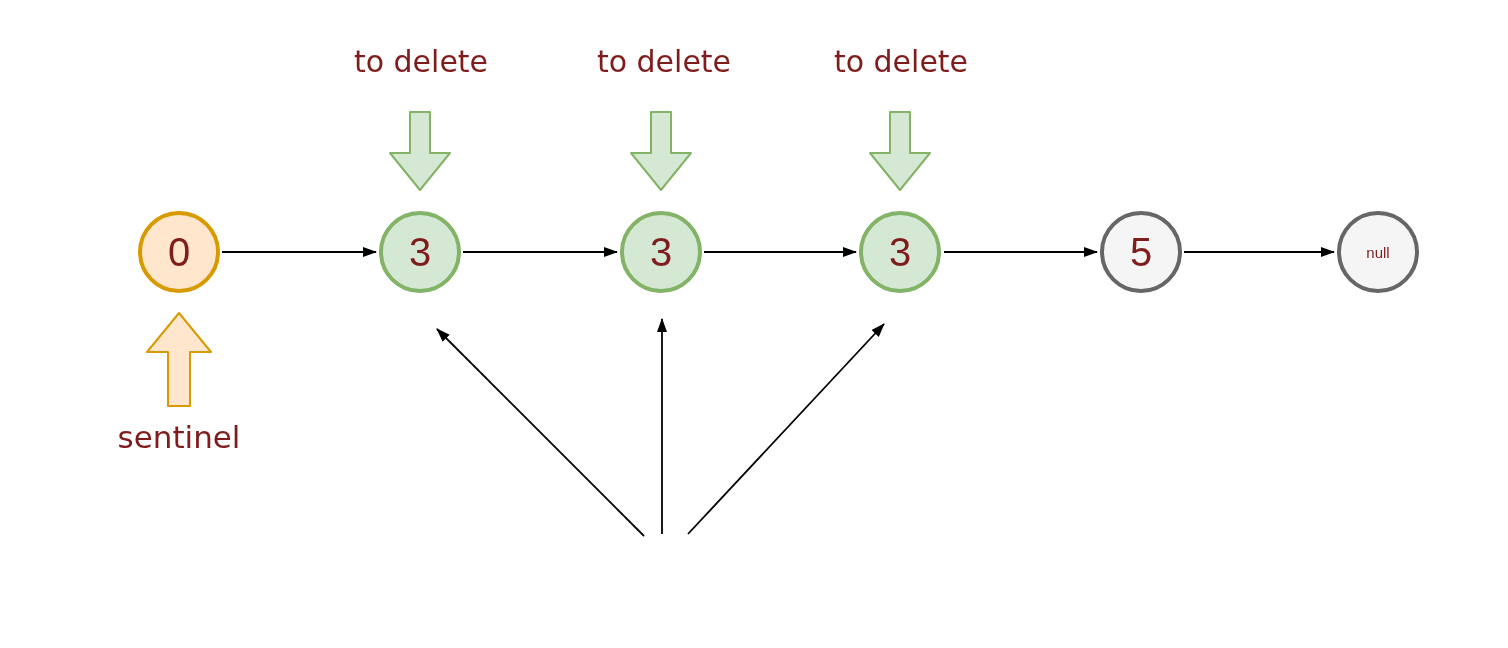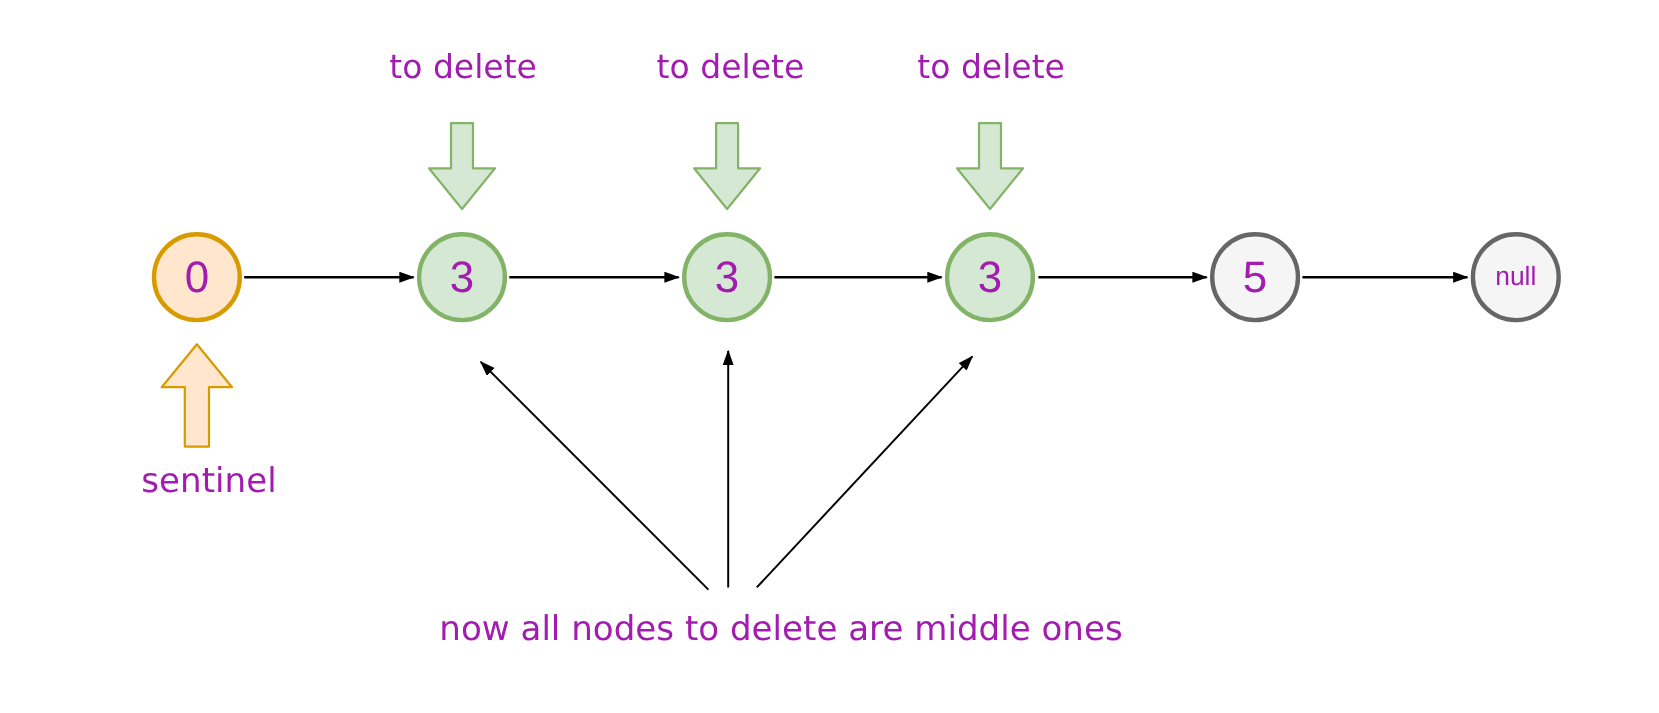--- a/index.html
+++ b/index.html
@@ -7,21 +7,21 @@
     padding: 0;
     background: #ffffff;
   }
   .canvas {
     position: relative;
     width: 1508px;
     height: 648px;
     background: #ffffff;
     overflow: hidden;
     font-family: "DejaVu Sans", "Liberation Sans", sans-serif;
-    color: #a21caf;
+    color: #7f1d1d;
     border-radius: 32px;
   }
   .shapes {
     position: absolute;
     left: 0;
     top: 0;
     width: 1508px;
     height: 648px;
   }
   .node {
@@ -35,38 +35,37 @@
     display: flex;
     align-items: center;
     justify-content: center;
     font-family: "Liberation Sans", sans-serif;
     font-size: 40px;
     line-height: 1;
   }
   .node.sentinel { background: #FFE6CC; border-color: #D79B00; }
   .node.delete   { background: #D5E8D4; border-color: #82B366; }
   .node.plain    { background: #F5F5F5; border-color: #666666; }
-  .node.terminal span { font-size: 24px; }
+  .node.terminal span { font-size: 15px; }
   .to-delete-label {
     position: absolute;
     top: 44px;
     transform: translateX(-50%);
     font-size: 30px;
     white-space: nowrap;
   }
   .sentinel-annotation {
     position: absolute;
     left: 179px;
     top: 417px;
     transform: translateX(-50%);
     text-align: center;
     font-size: 31px;
     line-height: 40px;
     white-space: nowrap;
-    margin-left: 11px;
   }
   .caption {
     position: absolute;
     left: 710px;
     top: 554px;
     transform: translateX(-50%);
     font-size: 31px;
     white-space: nowrap;
   }
 </style>
@@ -119,15 +118,14 @@
     <span>5</span>
   </div>
   <div class="node plain terminal" style="left:1337px; top:211px">
     <span>null</span>
   </div>
 
   <div class="sentinel-annotation">
     <div>sentinel</div>
   </div>
 
-  <div class="caption">now all nodes to delete are middle ones</div>
 
 </div>
 
 </body></html>

